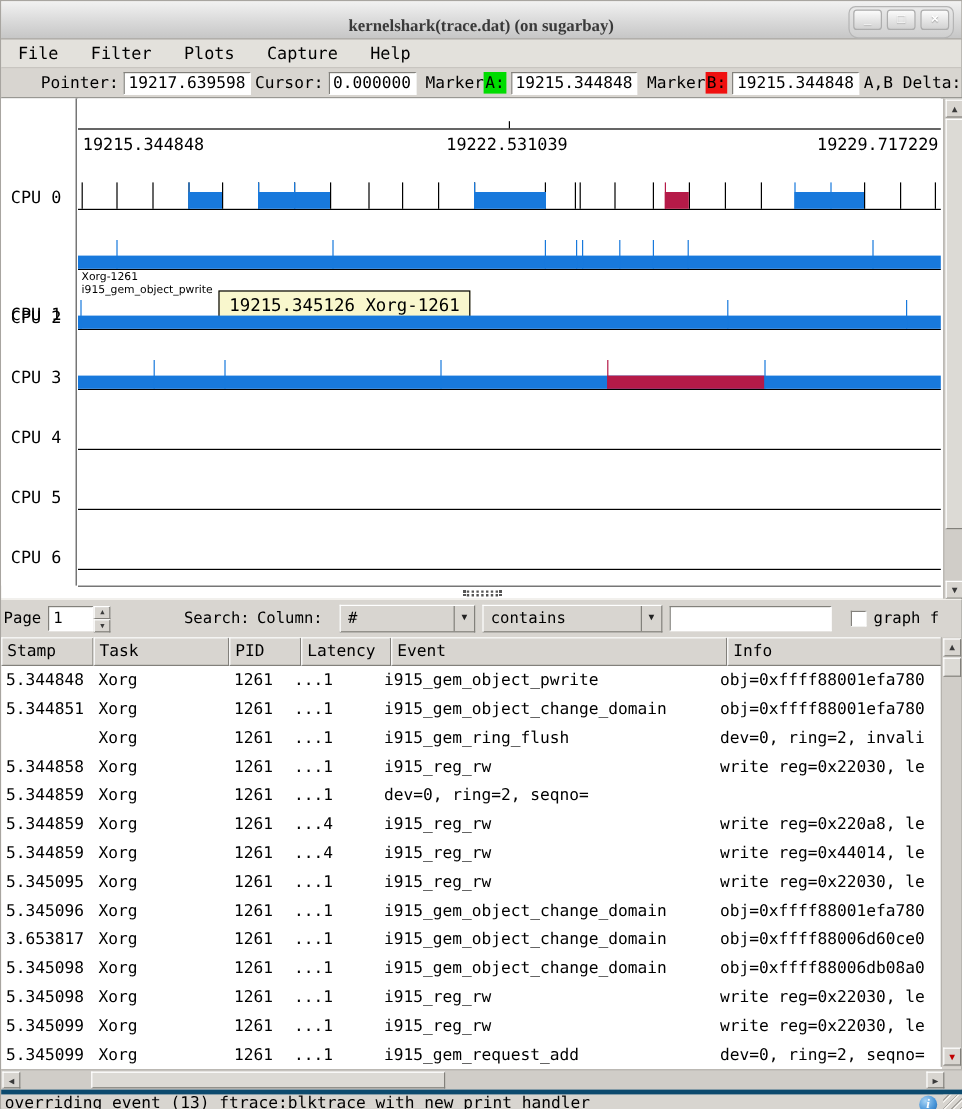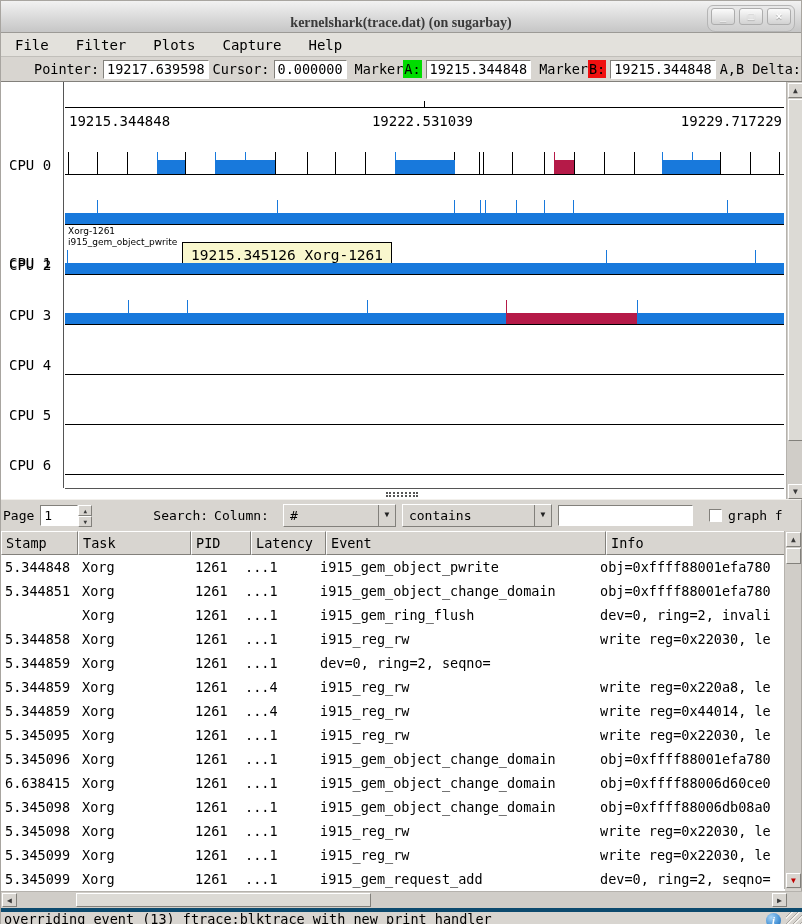--- a/index.html
+++ b/index.html
@@ -319,21 +319,21 @@
         </div>
         <div class="tr">
           <div class="td" style="width: 77px;">5.345096</div>
           <div class="td" style="width: 113px;">Xorg</div>
           <div class="td" style="width: 50px;">1261</div>
           <div class="td" style="width: 75px;">...1</div>
           <div class="td" style="width: 280px;">i915_gem_object_change_domain</div>
           <div class="td" style="width: 280px;">obj=0xffff88001efa780</div>
         </div>
         <div class="tr">
-          <div class="td" style="width: 77px;">6.638415</div>
+          <div class="td" style="width: 77px;">3.653817</div>
           <div class="td" style="width: 113px;">Xorg</div>
           <div class="td" style="width: 50px;">1261</div>
           <div class="td" style="width: 75px;">...1</div>
           <div class="td" style="width: 280px;">i915_gem_object_change_domain</div>
           <div class="td" style="width: 280px;">obj=0xffff88006d60ce0</div>
         </div>
         <div class="tr">
           <div class="td" style="width: 77px;">5.345098</div>
           <div class="td" style="width: 113px;">Xorg</div>
           <div class="td" style="width: 50px;">1261</div>

